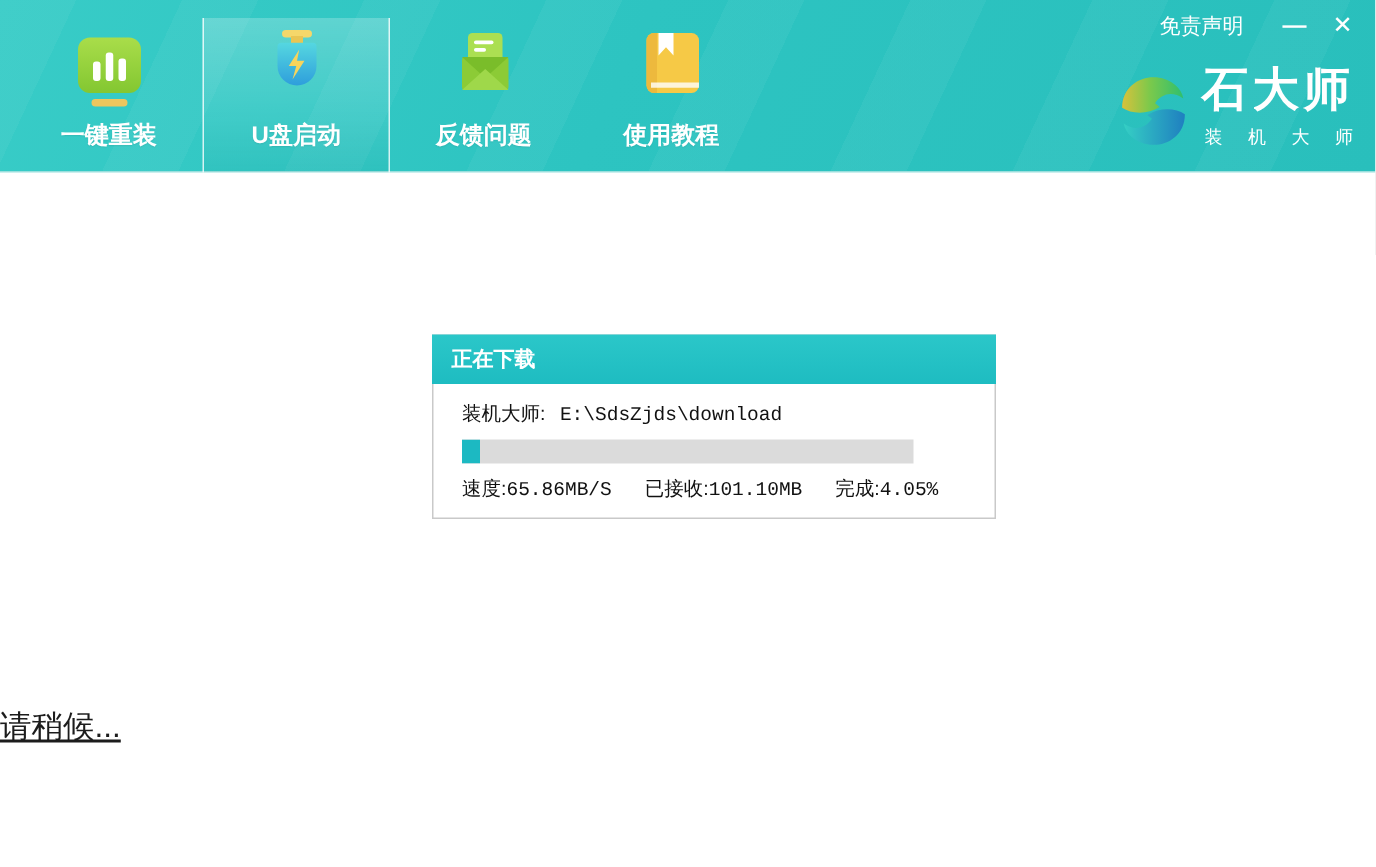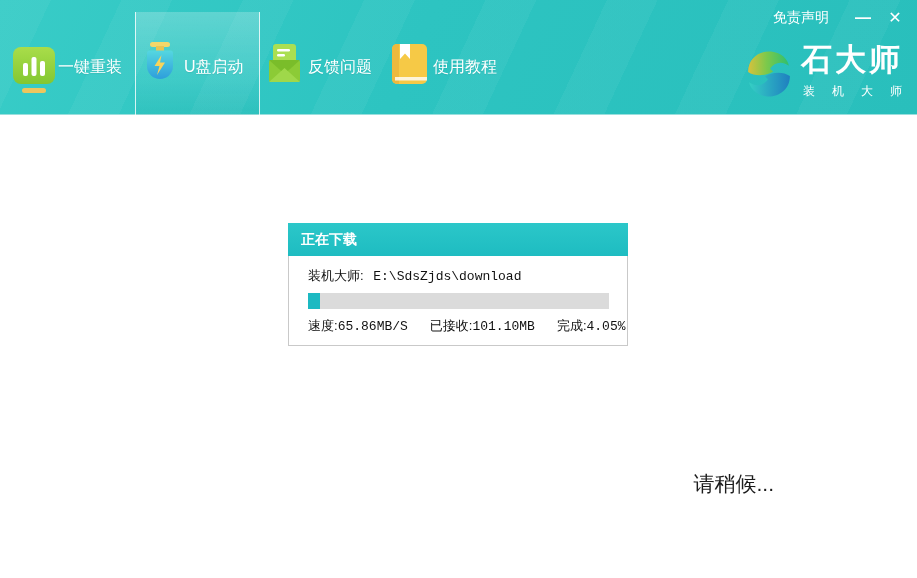--- a/index.html
+++ b/index.html
@@ -18,22 +18,22 @@
     border-bottom:1px solid #9adfdd;
   }
   .header::after{
     content:""; position:absolute; inset:0; pointer-events:none;
     background:repeating-linear-gradient(115deg,
       rgba(255,255,255,0.045) 0 46px, rgba(255,255,255,0) 46px 110px);
   }
 
   .nav{ position:absolute; left:10px; top:12px; display:flex; z-index:2; }
   .nav-item{
-    width:125px; height:103px; display:flex; 
-    align-items:center; cursor:pointer;
+    width:125px; height:103px; display:flex; flex-direction:column;
+    align-items:center; cursor:pointer;font-weight:bold;
   }
   .nav-item.active{
     background:linear-gradient(180deg,rgba(255,255,255,0.22),rgba(255,255,255,0.07) 60%,rgba(0,90,90,0.05));
     border-left:1px solid rgba(255,255,255,0.8);
     border-right:1px solid rgba(255,255,255,0.8);
     text-align:right;
   }
   .nav-icon{ width:48px; height:56px; margin-top:4px; }
   .nav-label{
     margin-top:8px; color:#ffffff; font-size:16px; white-space:nowrap;
@@ -62,21 +62,21 @@
     font-size:31px; font-weight:bold; letter-spacing:3px; line-height:1.05;
     white-space:nowrap;
   }
   .brand-sub{
     font-size:12px; letter-spacing:17px; margin-top:6px; margin-right:-17px;
     padding-left:2px; white-space:nowrap;
   }
 
   
   .dialog{
-    position:absolute; left:288px; top:223px; width:340px;
+    position:absolute; left:288px; top:223px; width:376px;
     background:#ffffff; border:1px solid #c9c9c9;
   }
   .dialog-header{
     height:33px; margin:-1px -1px 0 -1px;
     background:linear-gradient(180deg,#2bc7c9,#1ebcc1);
     color:#ffffff; font-size:14px; font-weight:bold;
     line-height:33px; padding-left:13px;
   }
   .dialog-body{ padding:10px 19px 10px 19px; }
   .info-row{ font-size:13px; color:#111; line-height:20px; white-space:nowrap; }
@@ -86,22 +86,22 @@
     margin-top:6px; width:301px; height:16px; background:#dbdbdb; overflow:hidden;
   }
   .progress-fill{ height:100%; width:0; background:#1cb9c2; }
   .stats-row{
     display:flex; margin-top:8px; font-size:13px; color:#111; white-space:nowrap;
   }
   .stat + .stat{ margin-left:22px; }
 
   
   .status-text{
-    position:absolute; left:0; width:774px; top:470px; text-align:right;
-    font-size:21px; color:#1c1c1c;
+    position:absolute; left:0; width:774px; top:470px; text-align:left;
+    font-size:21px; color:#1c1c1c;text-decoration:underline;
   }
 </style>
 </head>
 <body>
 
 <div class="window">
 
   <div class="header">
 
     <div class="nav">

